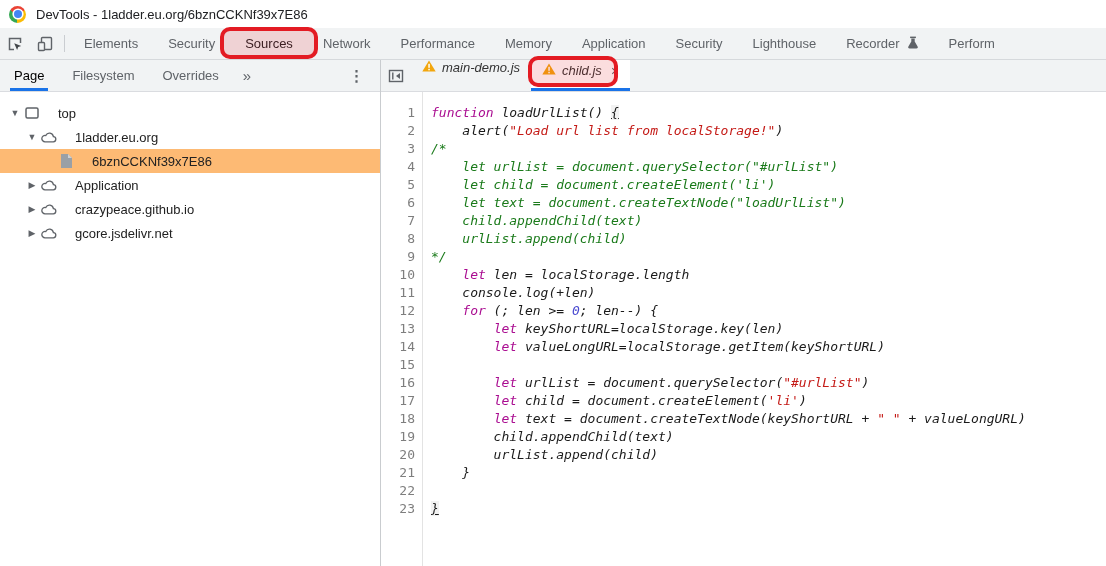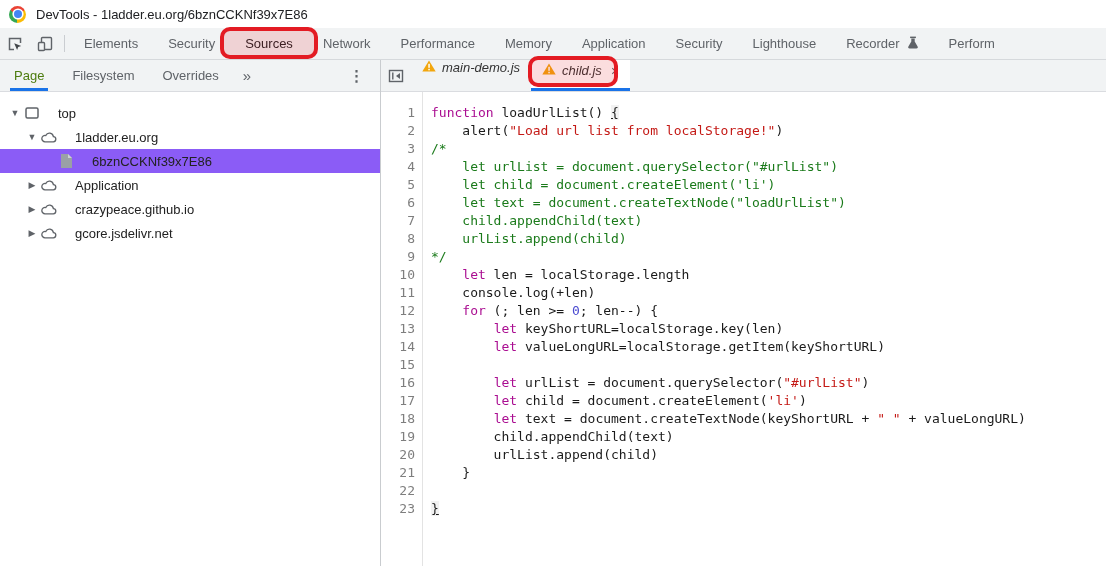--- a/index.html
+++ b/index.html
@@ -40,53 +40,53 @@
   
   .content { display:flex; height:506px; }
   .left-panel { width:381px; flex:none; border-right:1px solid #c9cccf;
     display:flex; flex-direction:column; background:#fff; }
   .subbar { height:32px; background:#f1f3f4; border-bottom:1px solid #dadce0;
     display:flex; align-items:stretch; }
 
   
   .nav-tab { position:relative; display:flex; align-items:center; padding:0 14px;
     font-size:13px; color:#5f6368; }
-  .nav-tab.selected { color:#4d7c0f; }
+  .nav-tab.selected { color:#000000; }
   .nav-tab.selected .underline { position:absolute; left:10px; right:10px; bottom:0;
     height:3px; background:var(--accent); }
   .more-chevron { display:flex; align-items:center; padding:0 10px; color:#5f6368;
     font-size:15px; }
   .spacer { flex:1; }
   .kebab { display:flex; align-items:center; padding:0 16px; color:#5f6368;
     font-size:15px; letter-spacing:0; font-weight:700; }
 
   
   .tree { padding-top:9px; font-size:13px; color:#222; }
   .tree-row { height:24px; display:flex; align-items:center; white-space:nowrap; }
-  .tree-row.selected { background:#8b5cf6; }
+  .tree-row.selected { background:#fdba74; }
   .arrow { width:14px; flex:none; font-size:9px; color:#5f6368; text-align:center; }
   .ticon { width:20px; flex:none; display:flex; justify-content:center; }
   .tlabel { margin-left:16px; }
 
   
   .editor { flex:1; display:flex; flex-direction:column; min-width:0; }
   .ed-toggle { width:30px; display:flex; align-items:center; justify-content:center;
     color:#5f6368; flex:none; }
   .ed-tab { position:relative; display:flex; align-items:flex-start; gap:6px; padding:0 11px;
     font-size:13px; color:#333; white-space:nowrap;font-style:italic; }
   .ed-tab.selected { background:#fff; border-bottom:3px solid var(--accent); padding-top:3px; }
   .close-x { color:#5f6368; font-size:14px; margin-left:3px; }
 
   .code-area { flex:1; display:flex; background:#fff; overflow:hidden;
     font-family:"DejaVu Sans Mono", monospace; font-size:13px; line-height:18px; }
   .gutter { width:42px; flex:none; border-right:1px solid #e3e3e3; padding-top:12px;
     text-align:right; color:#7e7e7e; }
   .gutter .ln { padding-right:7px; height:18px; }
   .code-col { flex:1; padding:12px 0 0 8px; }
-  .cline { height:18px; white-space:pre; color:#1a1a1a; }
+  .cline { height:18px; white-space:pre; color:#1a1a1a;font-style:italic; }
   .tk-keyword { color:var(--kw); }
   .tk-string  { color:var(--str); }
   .tk-comment { color:var(--cmt); }
   .tk-number  { color:var(--num); }
   .tk-bracket { color:#1a1a1a; text-decoration:underline; background:#f2f2f2; }
 </style>
 </head>
 <body>
 
 <div class="window">

